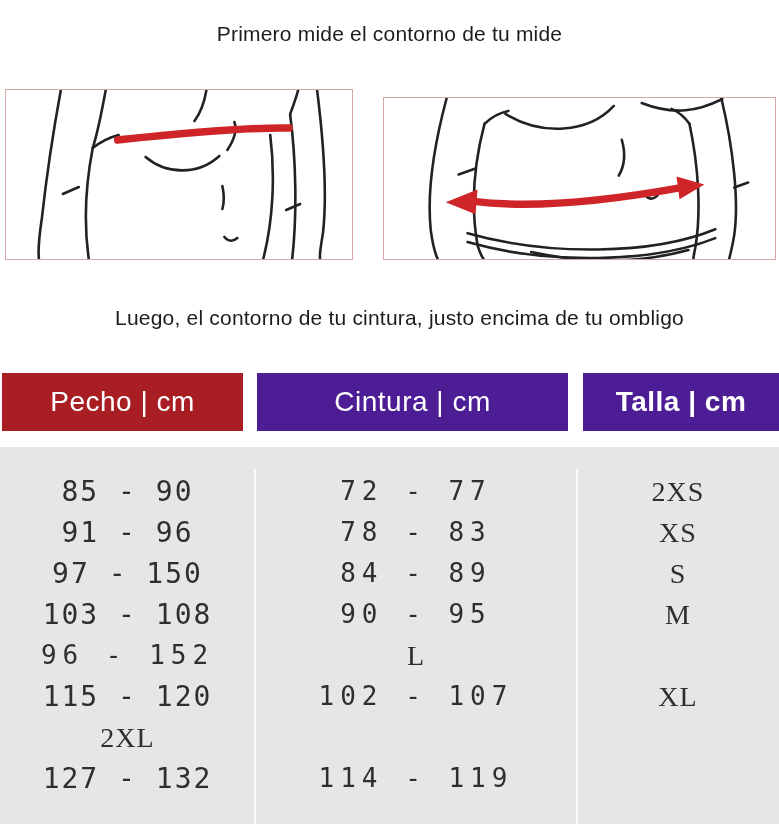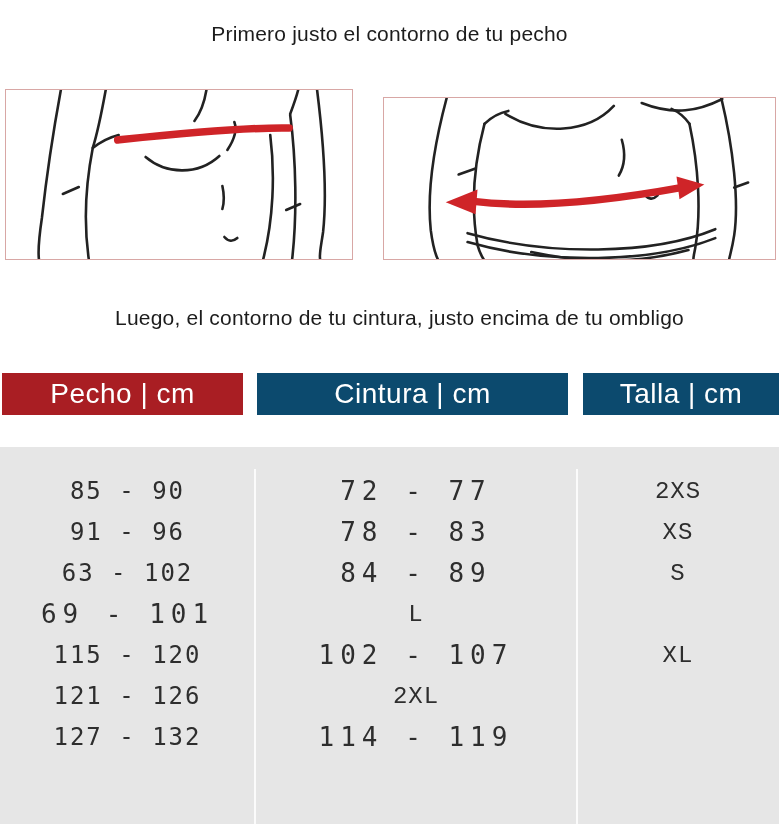--- a/index.html
+++ b/index.html
@@ -21,21 +21,21 @@
     position:absolute;
     border:1px solid #d8a7a5;
     background:#ffffff;
     box-sizing:border-box;
   }
   .fig-chest{left:5px;top:89px;width:348px;height:171px;}
   .fig-waist{left:383px;top:97px;width:393px;height:163px;}
   .fig svg{display:block;width:100%;height:100%;}
 
   .thead-cell{
-    position:absolute;top:373px;height:42px;
+    position:absolute;top:373px;height:58px;
     display:flex;align-items:center;justify-content:center;
     color:#ffffff;font-size:28px;letter-spacing:.5px;
     box-sizing:border-box;
   }
   .th-chest{left:2px;width:241px;}
   .th-waist{left:257px;width:311px;}
   .th-size{left:583px;width:196px;}
 
   .tbody{
     position:absolute;left:0;top:447px;width:779px;height:370px;
@@ -54,40 +54,40 @@
     display:grid;
     grid-template-columns:255px 322px 202px;
     height:41px;line-height:41px;
   }
   .tcell{
     text-align:center;color:#2e2e2e;
     white-space:nowrap;
   }
   .cell-chest{
     font-family:"DejaVu Sans Mono", monospace;
-    font-size:24px;letter-spacing:2px;
+    font-size:28px;letter-spacing:2px;
   }
   .cell-waist{
     font-family:"DejaVu Sans Mono", monospace;
     font-size:26px;letter-spacing:6px;
   }
   .cell-size{
-    font-family:Liberation Mono, monospace;
-    font-size:24px;letter-spacing:1px;
+    font-family:Liberation Serif, serif;
+    font-size:28px;letter-spacing:1px;
   }
   .sketch{fill:none;stroke:#222222;stroke-width:2.6;stroke-linecap:round;}
   .measure{fill:none;stroke:#cf2428;stroke-width:7.5;stroke-linecap:round;}
   .arrowhead{fill:#cf2428;stroke:none;}
 </style>
 </head>
 <body>
 
 <div class="page">
 
-  <div class="title title-top">Primero justo el contorno de tu pecho</div>
+  <div class="title title-top">Primero mide el contorno de tu mide</div>
 
   <div class="fig fig-chest" style="border-color: rgb(216, 167, 165);">
     <svg viewBox="0 0 347 169" preserveAspectRatio="none">
       <path class="sketch" d="M55,0 C48,38 40,92 36,128 C33,148 32,160 33,169"></path>
       <path class="sketch" d="M100,0 C96,22 92,42 87,58 C80,94 78,134 83,169"></path>
       <path class="sketch" d="M87,58 C96,51 105,47 113,45"></path>
       <path class="sketch" d="M57,104 l16,-7"></path>
       <path class="sketch" d="M201,0 C199,12 195,23 189,31"></path>
       <path class="sketch" d="M140,67 C160,84 192,86 214,66"></path>
       <path class="sketch" d="M222,60 C230,48 232,40 229,32"></path>
@@ -121,52 +121,56 @@
       <path class="sketch" d="M148,155 C205,167 258,166 306,153"></path>
       <path class="measure" d="M90,104 C160,113 245,100 300,90" style="stroke: rgb(207, 36, 40);"></path>
       <polygon class="arrowhead" points="62,105 94,92 92,117" style="fill: rgb(207, 36, 40);"></polygon>
       <polygon class="arrowhead" points="322,87 294,79 297,102" style="fill: rgb(207, 36, 40);"></polygon>
     </svg>
   </div>
 
   <div class="title title-mid">Luego, el contorno de tu cintura, justo encima de tu ombligo</div>
 
   <div class="thead-cell th-chest" style="background: rgb(169, 30, 35);">Pecho | cm</div>
-  <div class="thead-cell th-waist" style="background: #0c4a6e;">Cintura | cm</div>
-  <div class="thead-cell th-size" style="background: #0c4a6e;">Talla | cm</div>
+  <div class="thead-cell th-waist" style="background: #4c1d95;">Cintura | cm</div>
+  <div class="thead-cell th-size" style="background: #4c1d95; font-weight: bold;">Talla | cm</div>
 
   <div class="tbody" style="background: rgb(230, 230, 230);">
     <div class="divider divider-1"></div>
     <div class="divider divider-2"></div>
   <div class="trow">
         <div class="tcell cell-chest">85 - 90</div>
         <div class="tcell cell-waist">72 - 77</div>
         <div class="tcell cell-size">2XS</div>
       </div>
       <div class="trow">
         <div class="tcell cell-chest">91 - 96</div>
         <div class="tcell cell-waist">78 - 83</div>
         <div class="tcell cell-size">XS</div>
       </div>
       <div class="trow">
-        <div class="tcell cell-chest">63 - 102</div>
+        <div class="tcell cell-chest">97 - 150</div>
         <div class="tcell cell-waist">84 - 89</div>
         <div class="tcell cell-size">S</div>
       </div>
       <div class="trow">
-        <div class="tcell cell-waist">69 - 101</div>
+        <div class="tcell cell-chest">103 - 108</div>
+        <div class="tcell cell-waist">90 - 95</div>
+        <div class="tcell cell-size">M</div>
+      </div>
+      <div class="trow">
+        <div class="tcell cell-waist">96 - 152</div>
         <div class="tcell cell-size">L</div>
       </div>
       <div class="trow">
         <div class="tcell cell-chest">115 - 120</div>
         <div class="tcell cell-waist">102 - 107</div>
         <div class="tcell cell-size">XL</div>
       </div>
       <div class="trow">
-        <div class="tcell cell-chest">121 - 126</div>
         <div class="tcell cell-size">2XL</div>
       </div>
       <div class="trow">
         <div class="tcell cell-chest">127 - 132</div>
         <div class="tcell cell-waist">114 - 119</div>
       </div>
     </div>
 
 </div>
 

